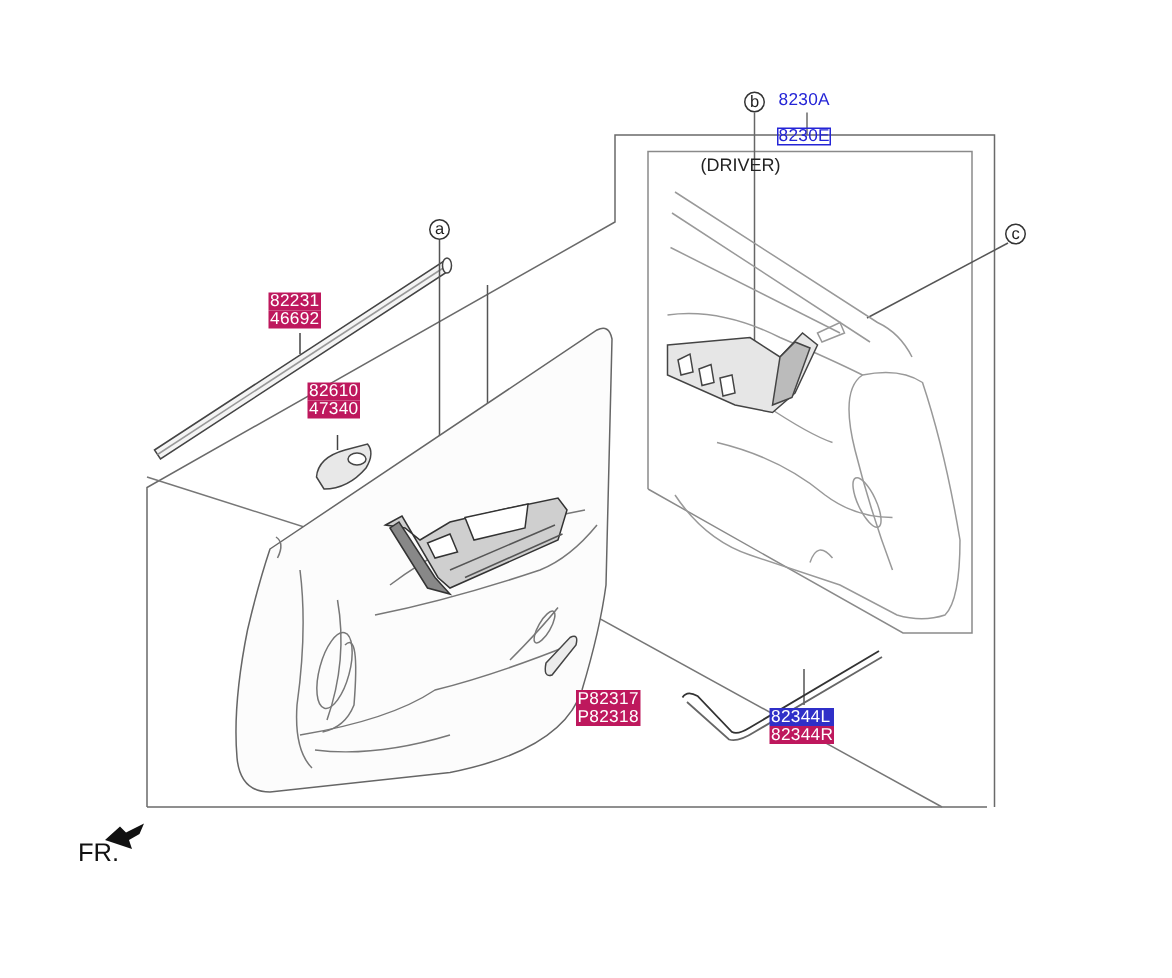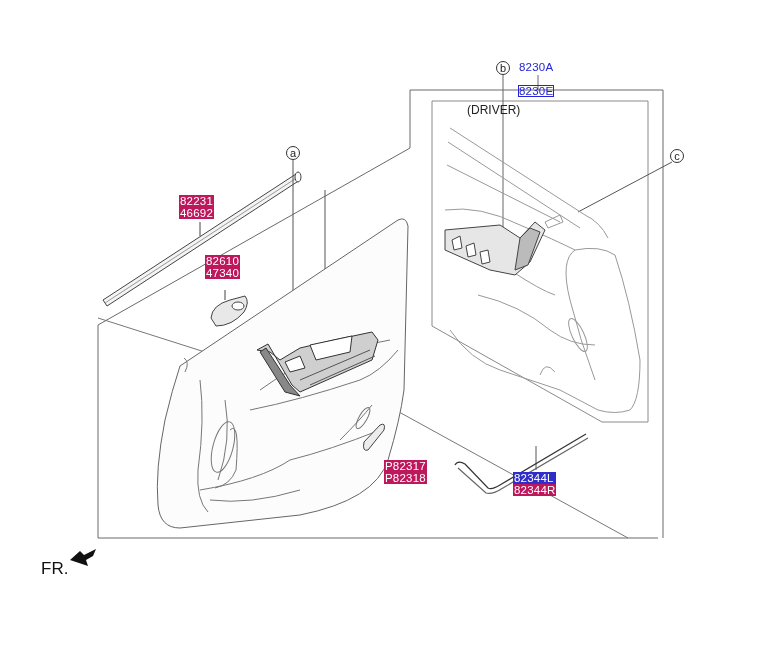--- a/index.html
+++ b/index.html
@@ -9,21 +9,21 @@
   .part-label { position:absolute; font-family:"Liberation Sans", sans-serif;
                 font-size:11.5px; line-height:12px; color:#ffffff; letter-spacing:0.2px; }
   .part-label span { display:block; background:#be185d; padding:0 1px; white-space:nowrap; }
   .part-label span.plain { background:transparent; color:#2424d6; }
   .part-label span.boxed { background:transparent; color:#2424d6; outline:1px solid #2424d6; outline-offset:-1px;margin-top:12px; }
   .part-label span.dark { background:#2f2fc8; }
   .callout { position:absolute; width:14px; height:14px; border:1px solid #333;
              border-radius:50%; font-size:11px; line-height:13px; text-align:center;
              color:#222; background:#fff; box-sizing:border-box; }
   .driver-tag { position:absolute; font-size:12px; color:#222; }
-  .fr-label { position:absolute; font-size:17px; color:#111; }
+  .fr-label { position:absolute; font-size:17px; color:#111;margin-left:11px; }
 </style>
 </head>
 <body>
 
 <div id="diagram">
   <svg width="781" height="652" viewBox="0 0 781 652" xmlns="http://www.w3.org/2000/svg">
 
     <g fill="none" stroke="#6a6a6a" stroke-width="1">
       <polyline points="98,538 98,325 410,148 410,90 663,90 663,538"></polyline>
       <line x1="98" y1="538" x2="658" y2="538"></line>

